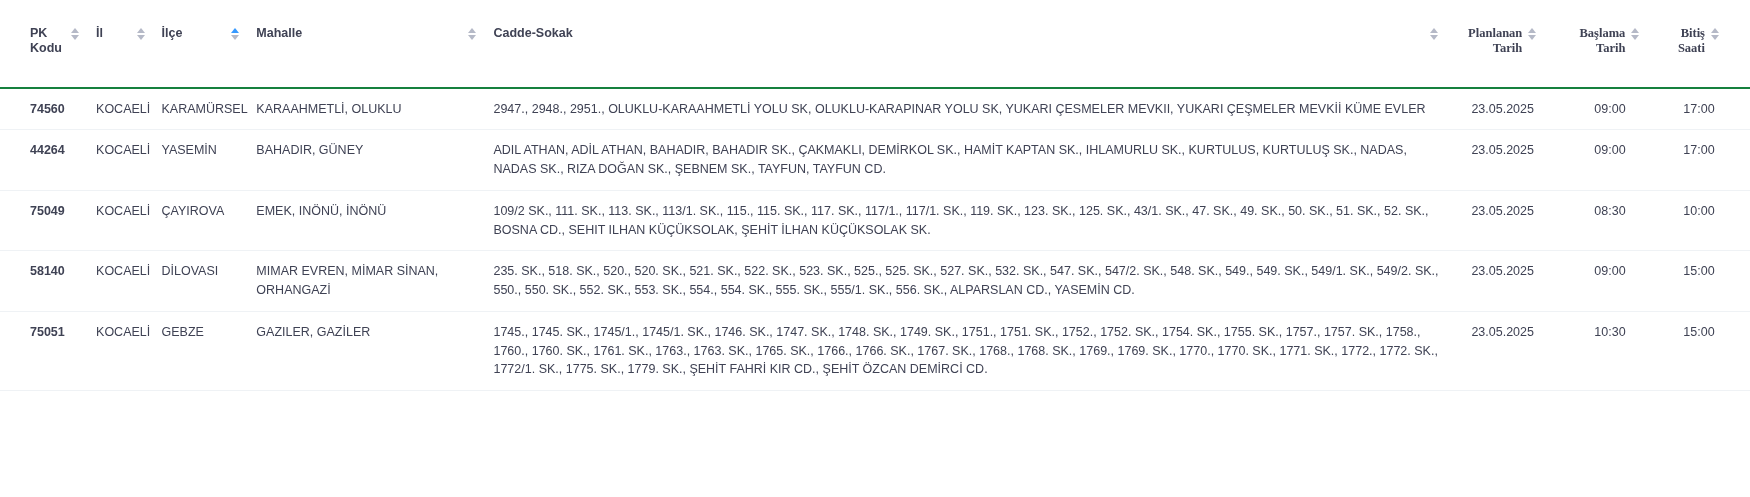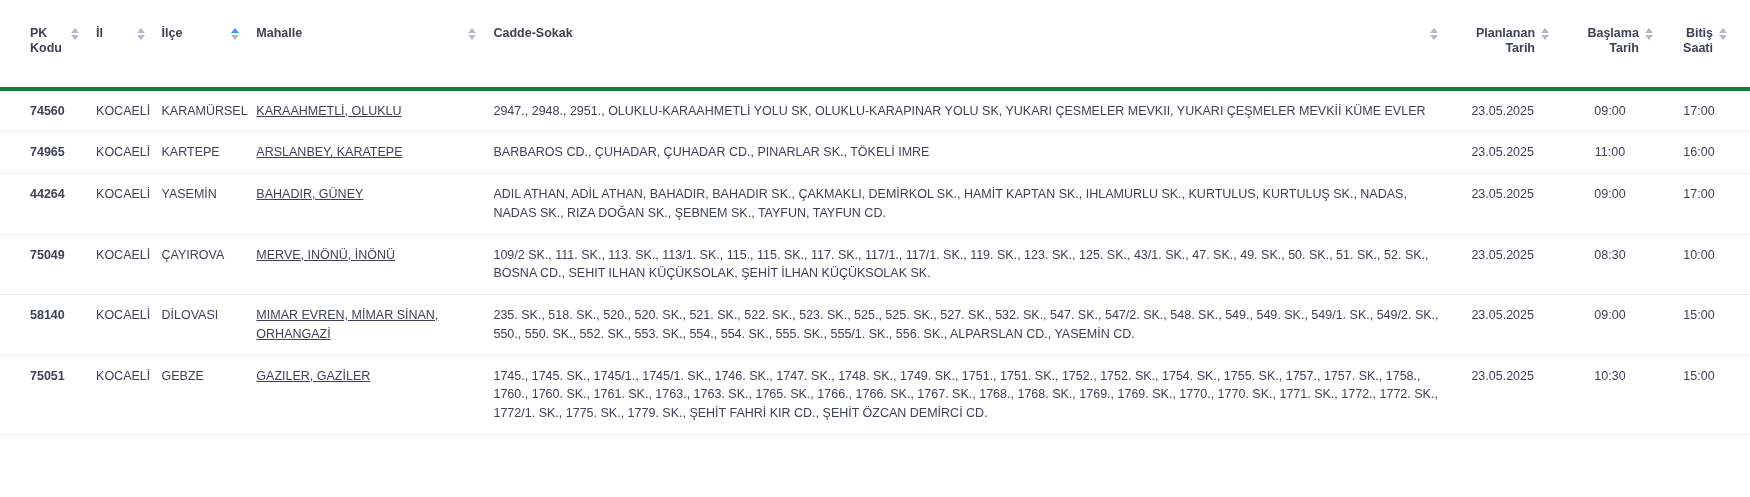--- a/index.html
+++ b/index.html
@@ -21,36 +21,37 @@
     border-collapse: collapse;
     table-layout: fixed;
   }
   table.outage-table thead th {
     font-size: 12.5px;
     font-weight: bold;
     color: #3f4254;
     text-align: left;
     vertical-align: top;
     padding: 10px 8px 14px 8px;
-    border-bottom: 4px solid #15803d;
+    border-bottom: 2px solid #15803d;
     position: relative;
     line-height: 1.25;
     white-space: pre-line;
   }
   table.outage-table thead th.right {
     text-align: right;
   }
   .th-inner {
     display: flex;
     align-items: flex-start;
     justify-content: space-between;
     gap: 6px;
   }
   .th-inner.right-align {
-    justify-content: flex-end;
+    justify-content: center;
+    font-family: Liberation Serif, serif;
   }
   .th-label {
     display: block;
   }
   .sorter {
     display: inline-block;
     width: 9px;
     flex: 0 0 9px;
     margin-top: 2px;
     line-height: 0;
@@ -81,21 +82,20 @@
     color: #3f4254;
   }
   td.pk {
     color: #3f4254;
   }
   td.il, td.ilce {
     color: #7e8299;
   }
   td.mahalle {
     color: #7e8299;
-    text-decoration: underline;
   }
   td.cadde {
     color: #7e8299;
   }
   td.tarih, td.bas, td.bit {
     color: #7e8299;
   }
   td.right {
     text-align: center;
   }
@@ -186,44 +186,34 @@
         <td class="pk pad-left">74560</td>
         <td class="il">KOCAELİ</td>
         <td class="ilce">KARAMÜRSEL</td>
         <td class="mahalle">KARAAHMETLİ, OLUKLU</td>
         <td class="cadde">2947., 2948., 2951., OLUKLU-KARAAHMETLİ YOLU SK, OLUKLU-KARAPINAR YOLU SK, YUKARI ÇESMELER MEVKII, YUKARI ÇEŞMELER MEVKİİ KÜME EVLER</td>
         <td class="tarih right">23.05.2025</td>
         <td class="bas right">09:00</td>
         <td class="bit right pad-right">17:00</td>
       </tr>
       <tr>
-        <td class="pk pad-left">74965</td>
-        <td class="il">KOCAELİ</td>
-        <td class="ilce">KARTEPE</td>
-        <td class="mahalle">ARSLANBEY, KARATEPE</td>
-        <td class="cadde">BARBAROS CD., ÇUHADAR, ÇUHADAR CD., PINARLAR SK., TÖKELİ IMRE</td>
-        <td class="tarih right">23.05.2025</td>
-        <td class="bas right">11:00</td>
-        <td class="bit right pad-right">16:00</td>
-      </tr>
-      <tr>
         <td class="pk pad-left">44264</td>
         <td class="il">KOCAELİ</td>
         <td class="ilce">YASEMİN</td>
         <td class="mahalle">BAHADIR, GÜNEY</td>
         <td class="cadde">ADIL ATHAN, ADİL ATHAN, BAHADIR, BAHADIR SK., ÇAKMAKLI, DEMİRKOL SK., HAMİT KAPTAN SK., IHLAMURLU SK., KURTULUS, KURTULUŞ SK., NADAS, NADAS SK., RIZA DOĞAN SK., ŞEBNEM SK., TAYFUN, TAYFUN CD.</td>
         <td class="tarih right">23.05.2025</td>
         <td class="bas right">09:00</td>
         <td class="bit right pad-right">17:00</td>
       </tr>
       <tr>
         <td class="pk pad-left">75049</td>
         <td class="il">KOCAELİ</td>
         <td class="ilce">ÇAYIROVA</td>
-        <td class="mahalle">MERVE, INÖNÜ, İNÖNÜ</td>
+        <td class="mahalle">EMEK, INÖNÜ, İNÖNÜ</td>
         <td class="cadde">109/2 SK., 111. SK., 113. SK., 113/1. SK., 115., 115. SK., 117. SK., 117/1., 117/1. SK., 119. SK., 123. SK., 125. SK., 43/1. SK., 47. SK., 49. SK., 50. SK., 51. SK., 52. SK., BOSNA CD., SEHIT ILHAN KÜÇÜKSOLAK, ŞEHİT İLHAN KÜÇÜKSOLAK SK.</td>
         <td class="tarih right">23.05.2025</td>
         <td class="bas right">08:30</td>
         <td class="bit right pad-right">10:00</td>
       </tr>
       <tr>
         <td class="pk pad-left">58140</td>
         <td class="il">KOCAELİ</td>
         <td class="ilce">DİLOVASI</td>
         <td class="mahalle">MIMAR EVREN, MİMAR SİNAN, ORHANGAZİ</td>

